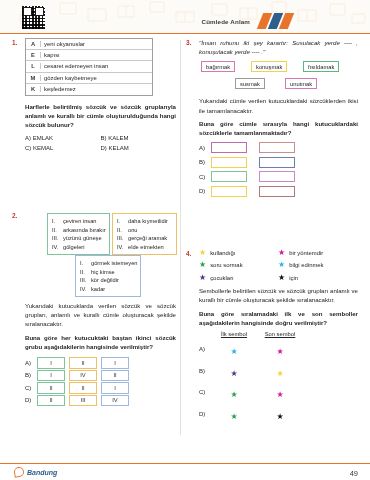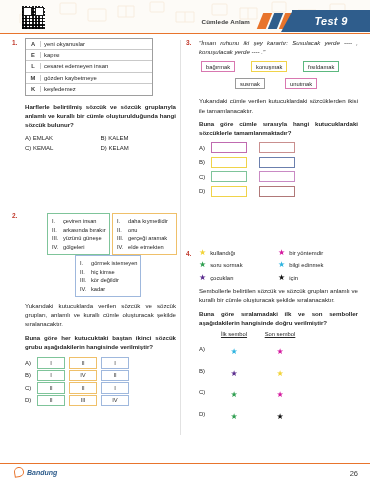--- a/index.html
+++ b/index.html
@@ -282,21 +282,20 @@
         <rect x="330" y="4" width="15" height="11" rx="1"></rect>
         <path d="M20 14 h14 v9 h-14 z"></path>
         <rect x="352" y="14" width="13" height="9" rx="1"></rect>
       </g>
     </svg>
     <div id="qr"></div>
     <div id="chapter-title">Cümlede Anlam</div>
     <div class="slash" id="slash1"></div>
     <div class="slash" id="slash2"></div>
     <div class="slash" id="slash3"></div>
-    <div id="test-badge">Test 9</div>
     <div id="header-rule"></div>
   </div>
 
   <div id="divider"></div>
 
   <div id="col-left">
 
     <div class="qblock">
       <div class="qnum" style="top:1px">1.</div>
 
@@ -511,15 +510,15 @@
         </div>
       </div>
     </div>
   </div>
 
   <div id="footer-rule"></div>
   <div id="logo">
     <div id="logo-mark"></div>
     <div id="logo-text">Bandung</div>
   </div>
-  <div id="page-number">26</div>
+  <div id="page-number">49</div>
 
 </div>
 
 </body></html>

